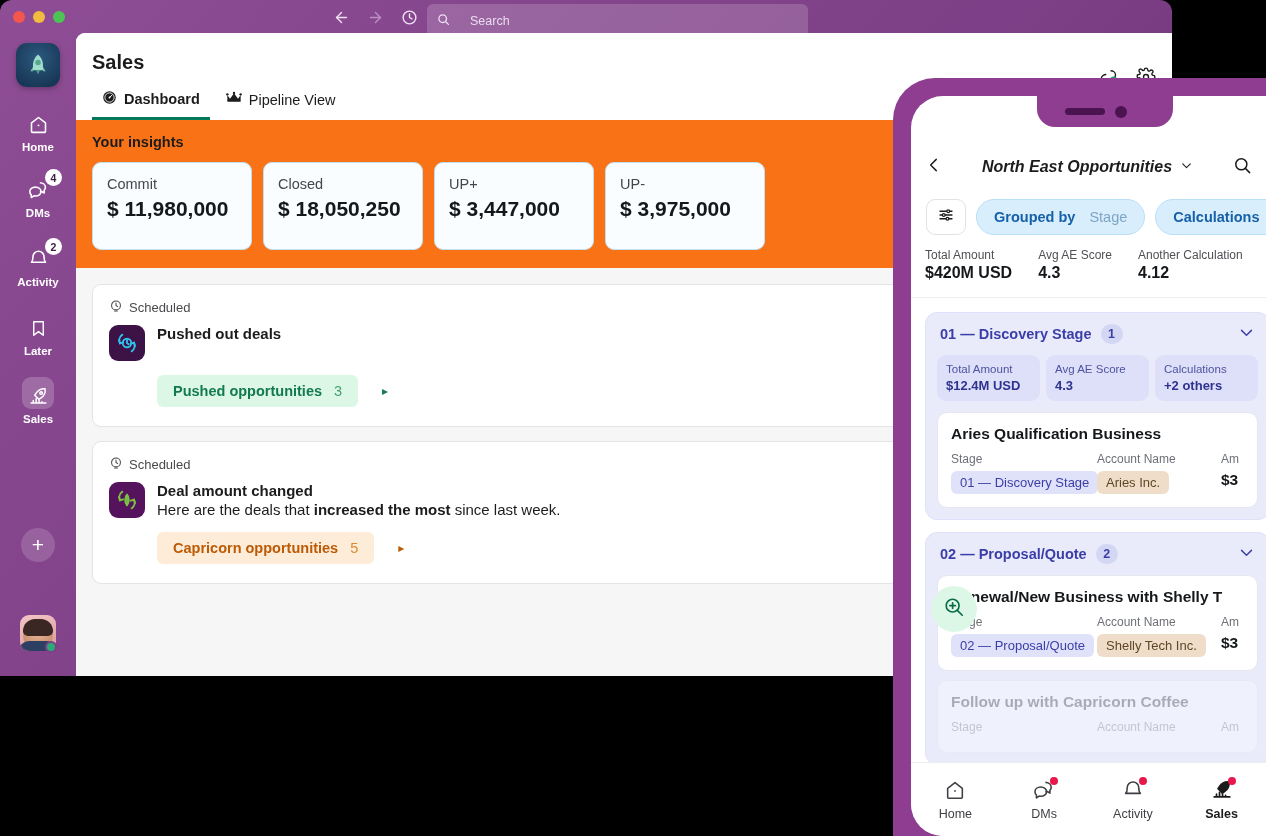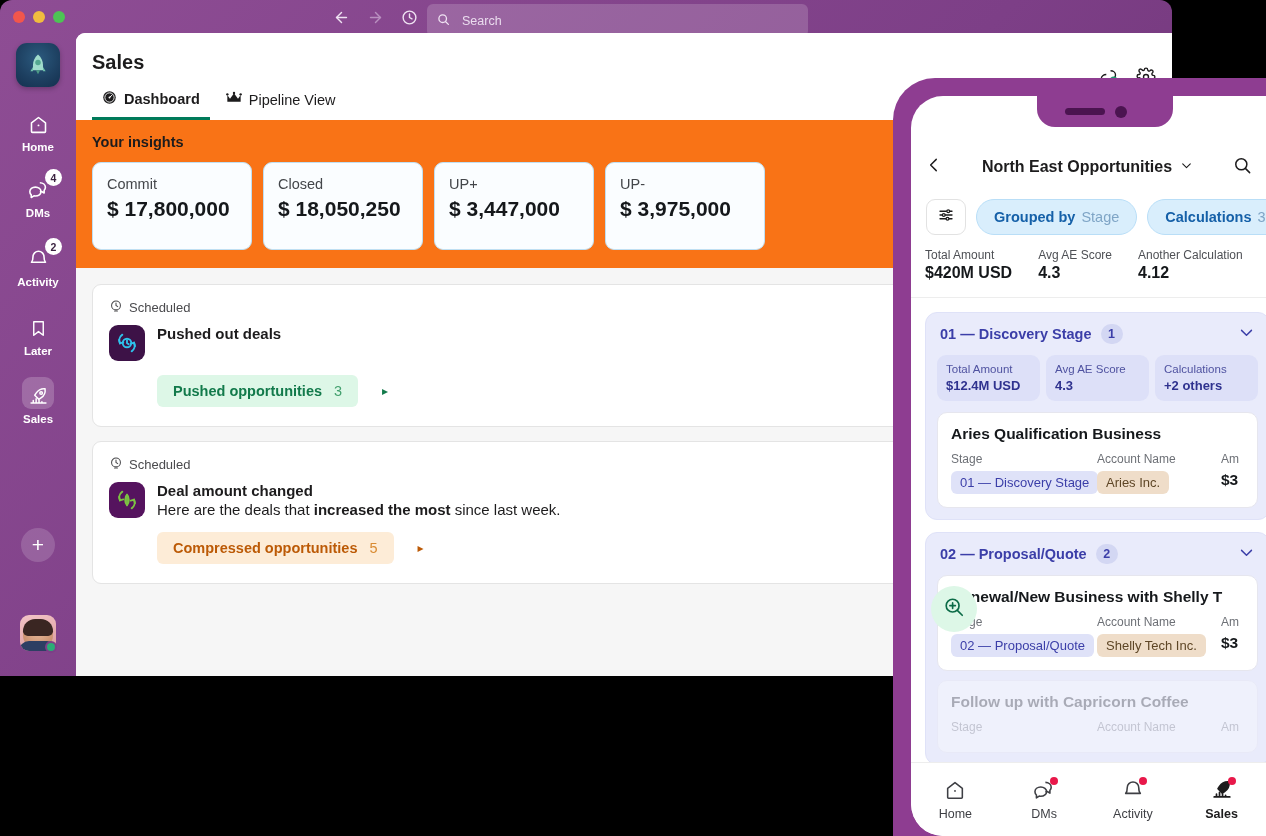--- a/index.html
+++ b/index.html
@@ -34,21 +34,21 @@
   .t-grn { left: 53px; background: #4dc355; }
 
   #nav-icons { position: absolute; left: 330px; top: 6px; display: flex; gap: 12px; align-items: center; }
   .nav-ic { width: 22px; height: 22px; display: flex; align-items: center; justify-content: center; }
 
   #searchbar {
     position: absolute; left: 427px; top: 4px;
     width: 381px; height: 33px;
     background: rgba(255,255,255,0.17);
     border-radius: 6px;
-    display: flex; align-items: center; gap: 12px;
+    display: flex; align-items: center; gap: 20px;
     padding-left: 10px;
   }
   #searchbar .sp { color: #eadcee; font-size: 12.5px; }
 
   
   #rail {
     position: absolute; left: 0; top: 33px;
     width: 76px; height: 643px;
   }
   #app-logo {
@@ -218,21 +218,21 @@
     width: 136px; height: 31px;
     background: #8e3d91;
     border-radius: 0 0 18px 18px;
     z-index: 5;
   }
   #notch .speaker { position:absolute; left:28px; top:12px; width:40px; height:7px; border-radius:4px; background:#4b1450; }
   #notch .cam { position:absolute; left:78px; top:10px; width:12px; height:12px; border-radius:50%; background:#4b1450; }
 
   #ph-header {
     position: absolute; left: 0; top: 48px; width: 355px; height: 46px;
-    display: flex; 
+    display: flex;  font-style: italic;
   }
   #ph-back { width: 46px; display: flex; align-items: center; justify-content: center; cursor:pointer; }
   #ph-title {
     flex: 1; display: flex; align-items: center; justify-content: center; gap: 8px;
     font-size: 16px; font-weight: 700; color: #1d1c1d;
   }
   #ph-search { width: 48px; display: flex; align-items: center; justify-content: center; cursor:pointer; }
 
   #ph-filters {
     position: absolute; left: 0; top: 96px; width: 373px; height: 50px;
@@ -240,21 +240,21 @@
     overflow: hidden;
   }
   #filter-btn {
     flex: 0 0 auto; width: 40px; height: 36px; border-radius: 9px;
     background: #fff; border: 1px solid #e2e2e2;
     display: flex; align-items: center; justify-content: center; cursor: pointer;
   }
   .chip {
     flex: 0 0 auto; height: 36px; border-radius: 18px;
     background: #d9eefc; border: 1px solid #b9deF7;
-    display: flex; align-items: center; gap: 6px;
+    display: flex; align-items: center; gap: 14px;
     padding: 0 17px; font-size: 14.5px; font-weight: 700; color: #1560a8;
     cursor: pointer; white-space: nowrap;
   }
   .chip .sub { font-weight: 400; color: #7fa5c6; }
 
   #ph-calcs {
     position: absolute; left: 0; top: 152px; width: 373px; height: 50px;
     display: flex; gap: 26px; padding-left: 14px; overflow: hidden;
     border-bottom: 1px solid #ededed;
   }
@@ -497,21 +497,21 @@
           <span>Pipeline View</span>
         </div>
       </div>
     </div>
 
     <div id="insights">
       <div id="insights-title">Your insights</div>
       <div id="insight-cards">
         <div class="insight-card">
           <div class="ins-label">Commit</div>
-          <div class="ins-value">$ 17,800,000</div>
+          <div class="ins-value">$ 11,980,000</div>
         </div>
         <div class="insight-card">
           <div class="ins-label">Closed</div>
           <div class="ins-value">$ 18,050,250</div>
         </div>
         <div class="insight-card">
           <div class="ins-label">UP+</div>
           <div class="ins-value">$ 3,447,000</div>
         </div>
         <div class="insight-card">
@@ -582,21 +582,21 @@
                 <path d="M14 9v10"></path>
             </svg>
           </div>
           <div>
             <div class="notif-h">Deal amount changed</div>
             <div class="notif-p"><span>Here are the deals that </span><b>increased the most</b><span> since last week.</span></div>
           </div>
         </div>
         <div class="notif-cta-row">
           <div class="pill pill-orange">
-            <span>Compressed opportunities</span>
+            <span>Capricorn opportunities</span>
             <span class="cnt">5</span>
           </div>
           <span class="caret-orange">▸</span>
         </div>
       </div>
     </div>
 
   </div>
 </div>
 

